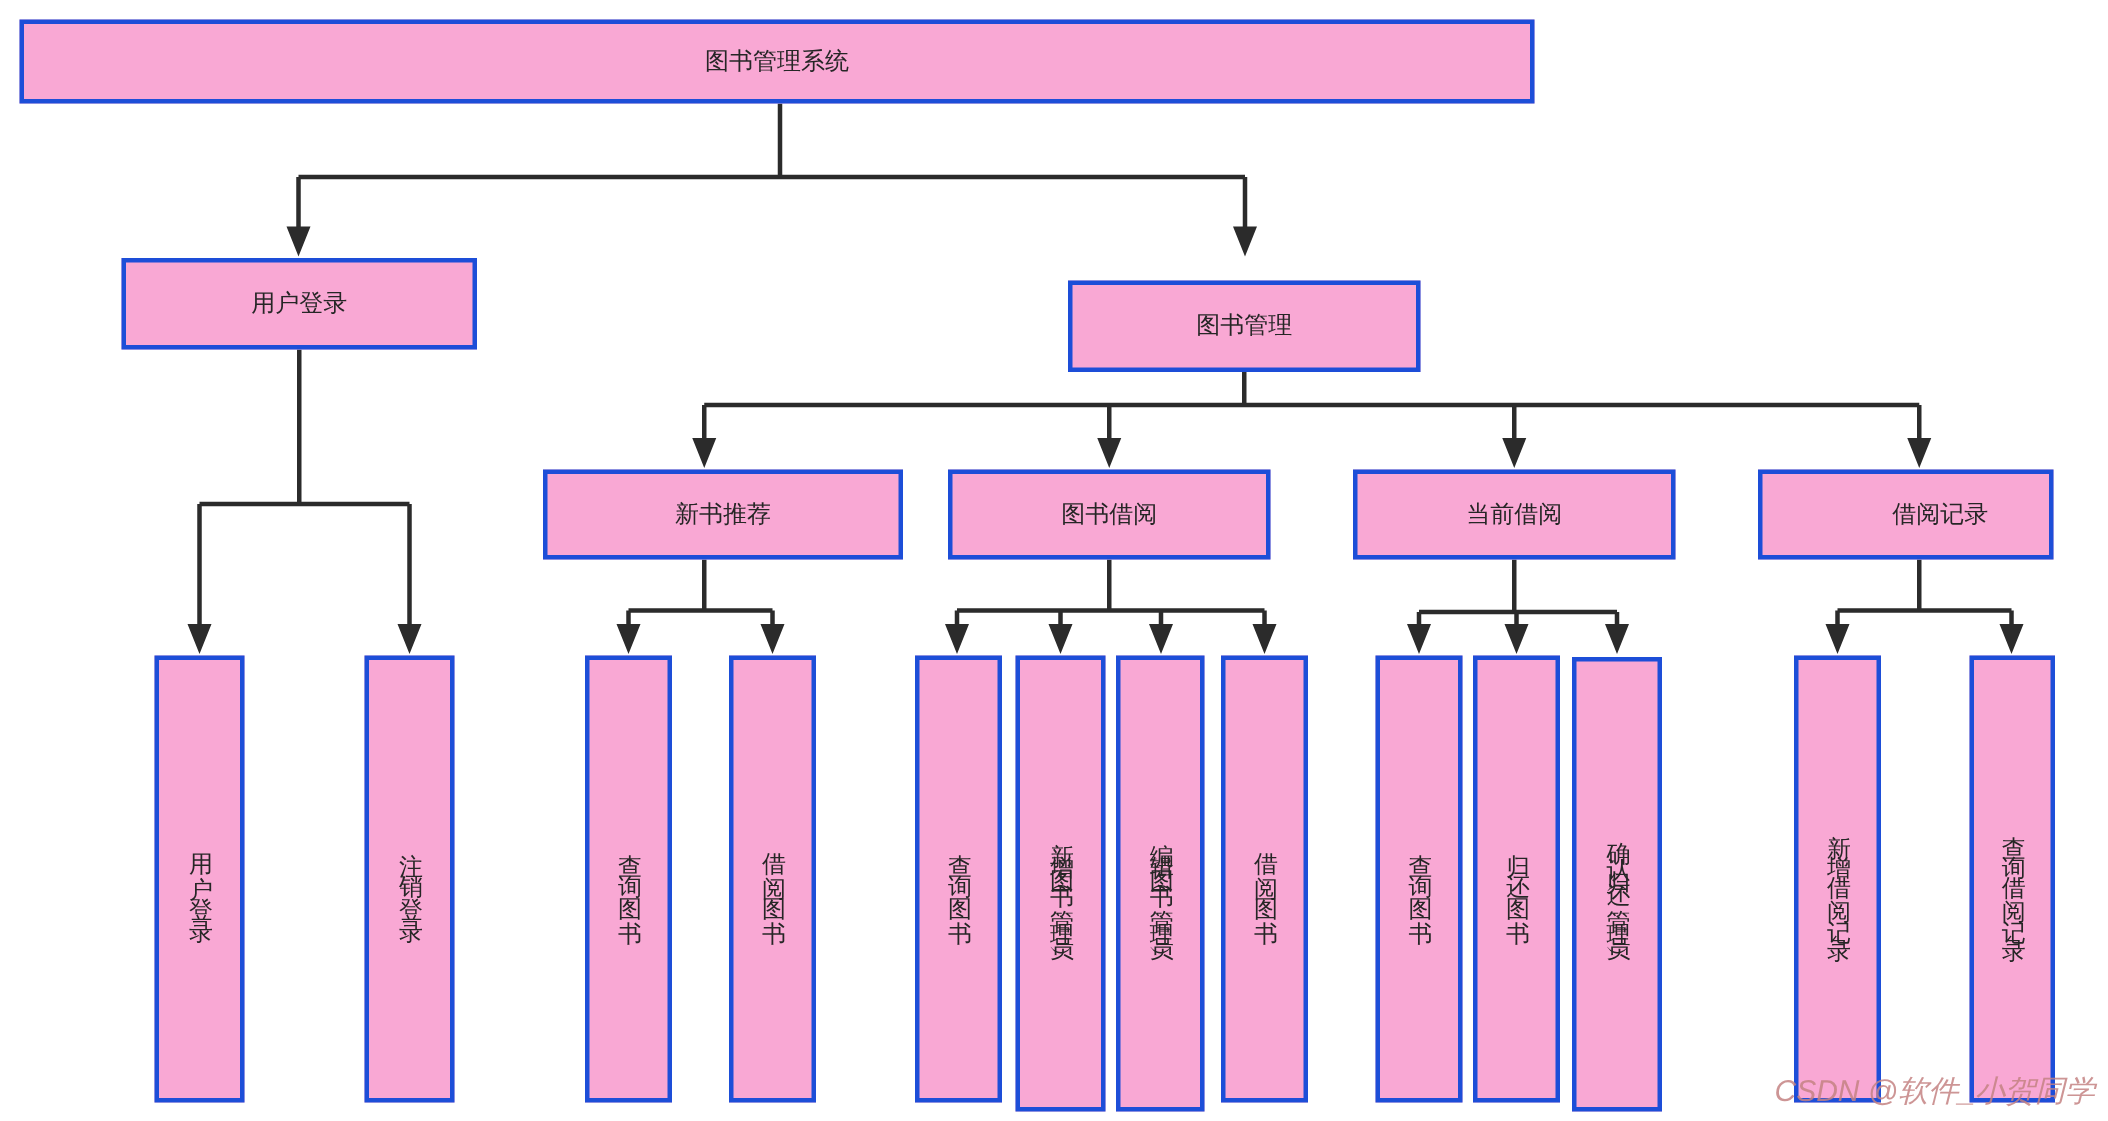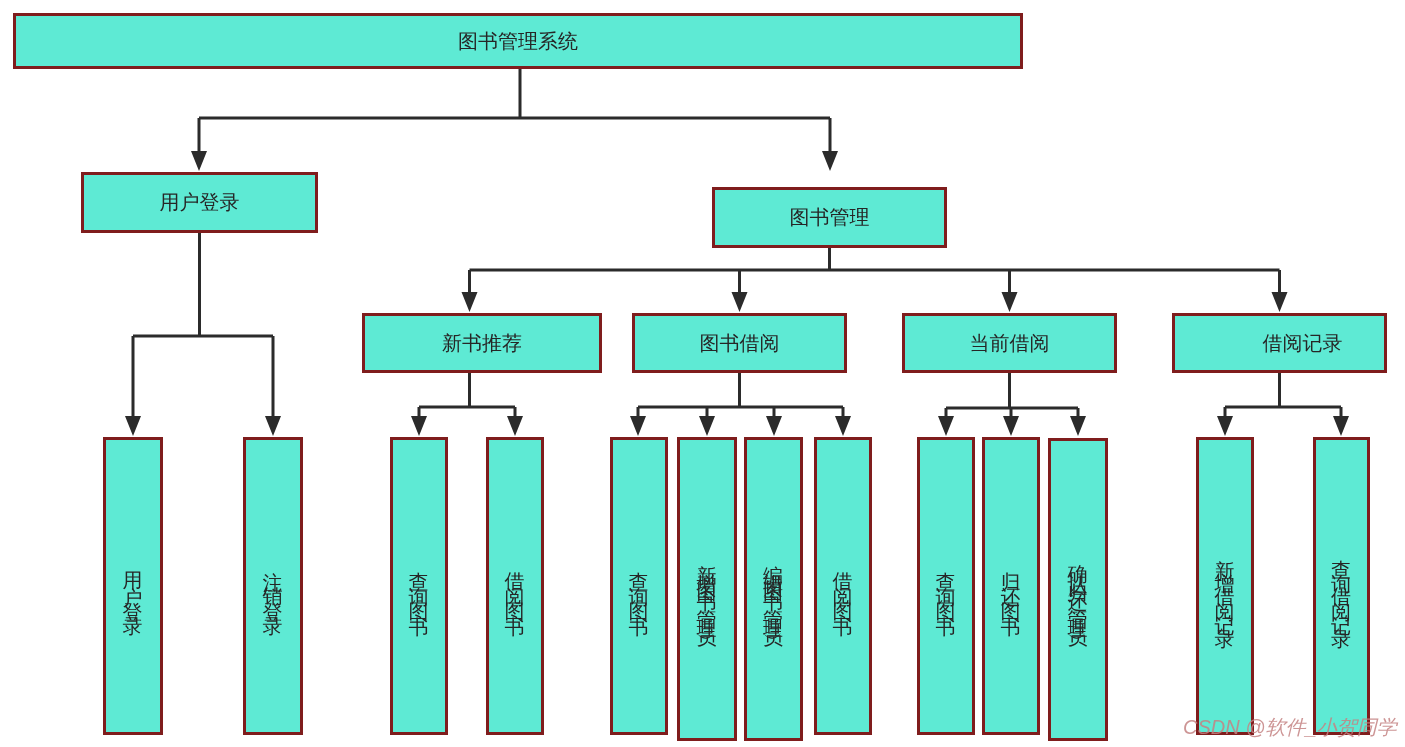--- a/index.html
+++ b/index.html
@@ -7,24 +7,24 @@
     position:relative;
     width:1405px;height:747px;
     background:#ffffff;
     font-family:"Liberation Sans", sans-serif;
     overflow:hidden;
   }
   #connectors{position:absolute;left:0;top:0;z-index:1;}
   .box{
     position:absolute;
     box-sizing:border-box;
-    border:3px solid #7f1d1d;
-    background:#5eead4;
+    border:3px solid #1d4ed8;
+    background:#f9a8d4;
     display:flex;align-items:center;justify-content:center;
-    font-size:20px;color:#262626;
+    font-size:16px;color:#262626;
     z-index:2;
     text-align:center;
   }
   .vbox span{
     writing-mode:vertical-rl;
     text-orientation:mixed;
     line-height:1;
     white-space:nowrap;
   }
   .ls15 span{letter-spacing:15px;}
@@ -83,21 +83,21 @@
 
   <div class="box" style="left:362px;top:313px;width:240px;height:60px;">
     <span>新书推荐</span>
   </div>
   <div class="box" style="left:902px;top:313px;width:215px;height:60px;">
     <span>当前借阅</span>
   </div>
   <div class="box" style="left:632px;top:313px;width:215px;height:60px;">
     <span>图书借阅</span>
   </div>
-  <div class="box" style="left:1172px;top:313px;width:215px;height:60px;padding-left:46px;">
+  <div class="box" style="left:1172px;top:313px;width:197px;height:60px;padding-left:46px;">
     <span>借阅记录</span>
   </div>
 
   <div class="box vbox ls15" style="left:103px;top:437px;width:60px;height:298px;">
     <span>用户登录</span>
   </div>
   <div class="box vbox ls15" style="left:243px;top:437px;width:60px;height:298px;">
     <span>注销登录</span>
   </div>
 

